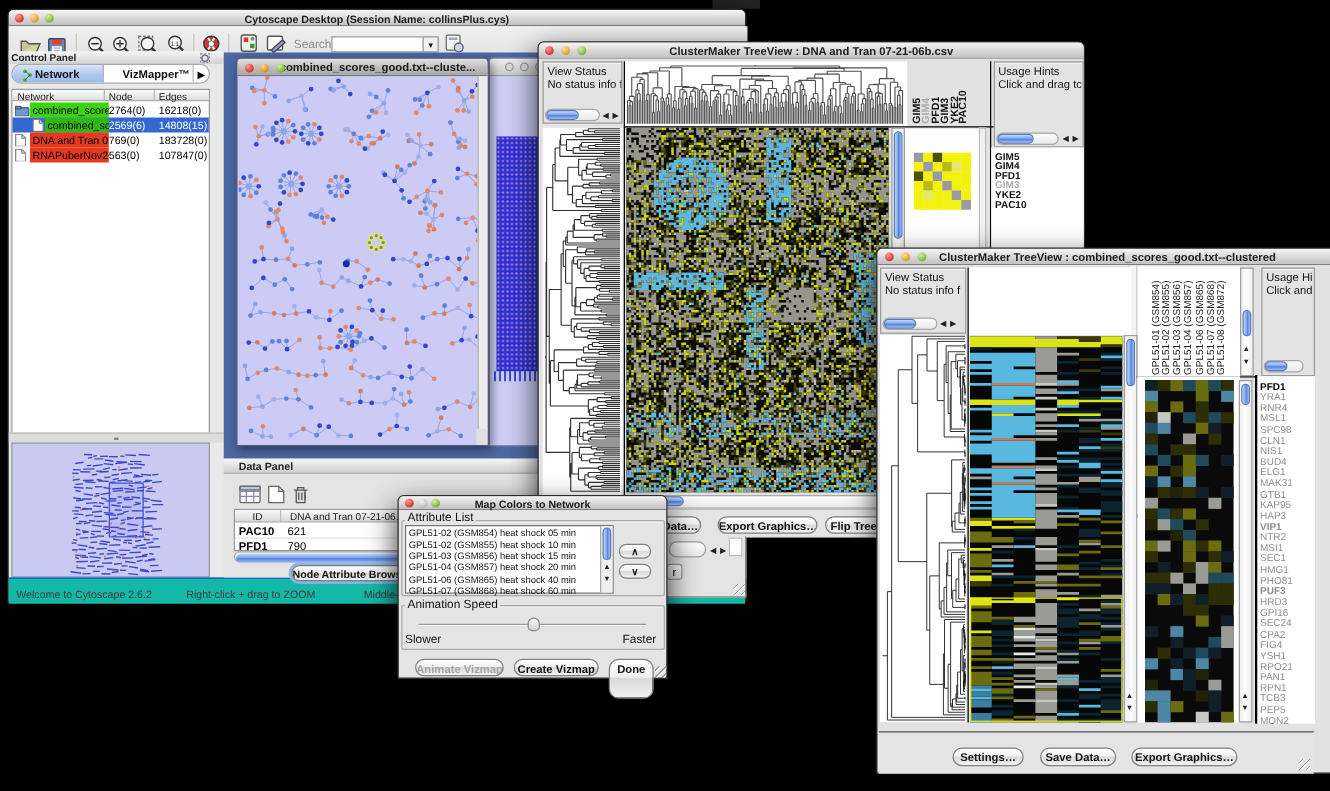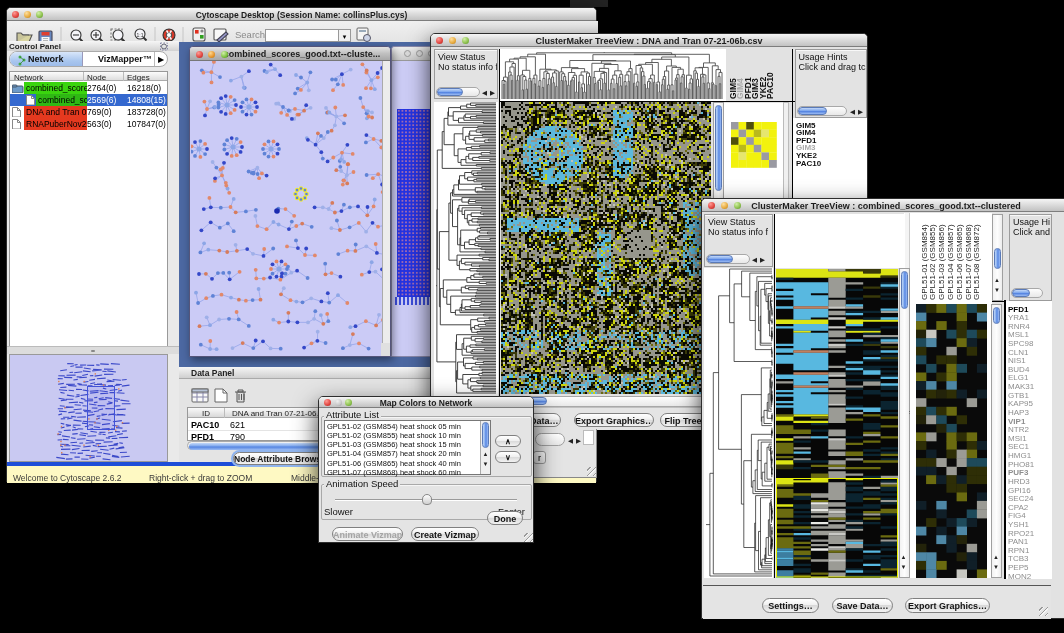--- a/index.html
+++ b/index.html
@@ -160,21 +160,21 @@
         <rect x="50.3" y="85.8" width="1.4" height="1.4" fill="#e08050"></rect>
         <rect x="50.1" y="89.5" width="1.4" height="1.4" fill="#e08050"></rect>
         <rect x="54.3" y="89.5" width="1.4" height="1.4" fill="#e08050"></rect>
         <rect x="73.3" y="89.5" width="1.4" height="1.4" fill="#e08050"></rect>
         <rect x="87.6" y="89.5" width="1.4" height="1.4" fill="#e08050"></rect>
         <rect x="51.0" y="97.0" width="1.4" height="1.4" fill="#e08050"></rect>
         <rect x="79.4" y="100.8" width="1.4" height="1.4" fill="#e08050"></rect>
       </svg>
       <div class="abs" style="left:77px;top:31px;width:28px;height:44px;border:1px solid #4353d8;background:rgba(90,90,230,0.10)"></div>
     </div>
-    <div class="abs" style="left:0;top:454px;width:100%;height:21px;background:#fef9c3;border-top:4px solid #1d4ed8;font-size:8.5px;color:#3a3a3a">
+    <div class="abs" style="left:0;top:454px;width:100%;height:21px;background:#14b8a6;border-top:1px solid #1d4ed8;font-size:8.5px;color:#3a3a3a">
       <span class="abs" style="left:6px;top:7px">Welcome to Cytoscape 2.6.2</span>
       <span class="abs" style="left:142px;top:7px">Right-click + drag  to  ZOOM</span>
       <span class="abs" style="left:284px;top:7px">Middle-click + drag to PAN</span>
     </div>
     <div class="abs" style="left:172px;top:34px;width:418px;height:325px;background:#4c68a2">
       <div class="abs" style="left:212px;top:4px;width:80px;height:311px;background:#ccccf5;border:1px solid #8888aa;border-radius:3px 3px 0 0">
         <div class="abs" style="left:0;top:0;width:100%;height:14px;background:linear-gradient(180deg,#ededed,#cacaca);border-bottom:1px solid #999;border-radius:3px 3px 0 0"></div>
         <div class="light" style="left:12px;top:3px;width:7px;height:7px;background:#d8d8d8;border:1px solid #999"></div>
         <div class="light" style="left:24px;top:3px;width:7px;height:7px;background:#d8d8d8;border:1px solid #999"></div>
         <div class="light" style="left:36px;top:3px;width:7px;height:7px;background:#d8d8d8;border:1px solid #999"></div>
@@ -997,14 +997,14 @@
     <div class="btn" style="left:176px;top:38px;width:26px;height:12px;line-height:12px;font-size:8px">∧</div>
     <div class="btn" style="left:176px;top:54px;width:26px;height:12px;line-height:12px;font-size:8px">∨</div>
     <div class="abs" style="left:5px;top:81px;font-size:9.5px;color:#111;background:#e4e4e4;padding:0 2px;z-index:3">Animation Speed</div>
     <div class="gb" style="left:2px;top:87px;width:211px;height:36px;border-radius:2px"></div>
     <div class="abs" style="left:16px;top:102px;width:182px;height:2px;background:#9a9a9a;border-bottom:1px solid #fff"></div>
     <div class="abs" style="left:103px;top:97px;width:10px;height:11px;background:linear-gradient(180deg,#fdfdfd,#d0d0d0);border:1px solid #888;border-radius:5px 5px 4px 4px"></div>
     <div class="abs" style="left:5px;top:109px;font-size:9.5px;color:#111">Slower</div>
     <div class="abs" style="right:8px;top:109px;font-size:9.5px;color:#111">Faster</div>
     <div class="btn" style="left:13px;top:130px;width:71px;height:14px;line-height:14px;color:#a4a4a4">Animate Vizmap</div>
     <div class="btn" style="left:92px;top:130px;width:68px;height:14px;line-height:14px">Create Vizmap</div>
-    <div class="btn" style="left:168px;top:114px;width:36px;height:14px;line-height:14px">Done</div>
+    <div class="btn" style="left:168px;top:130px;width:36px;height:32px;line-height:14px">Done</div>
     <div class="grip" style="left:205px;top:136px"></div>
   </div>
 </body></html>

